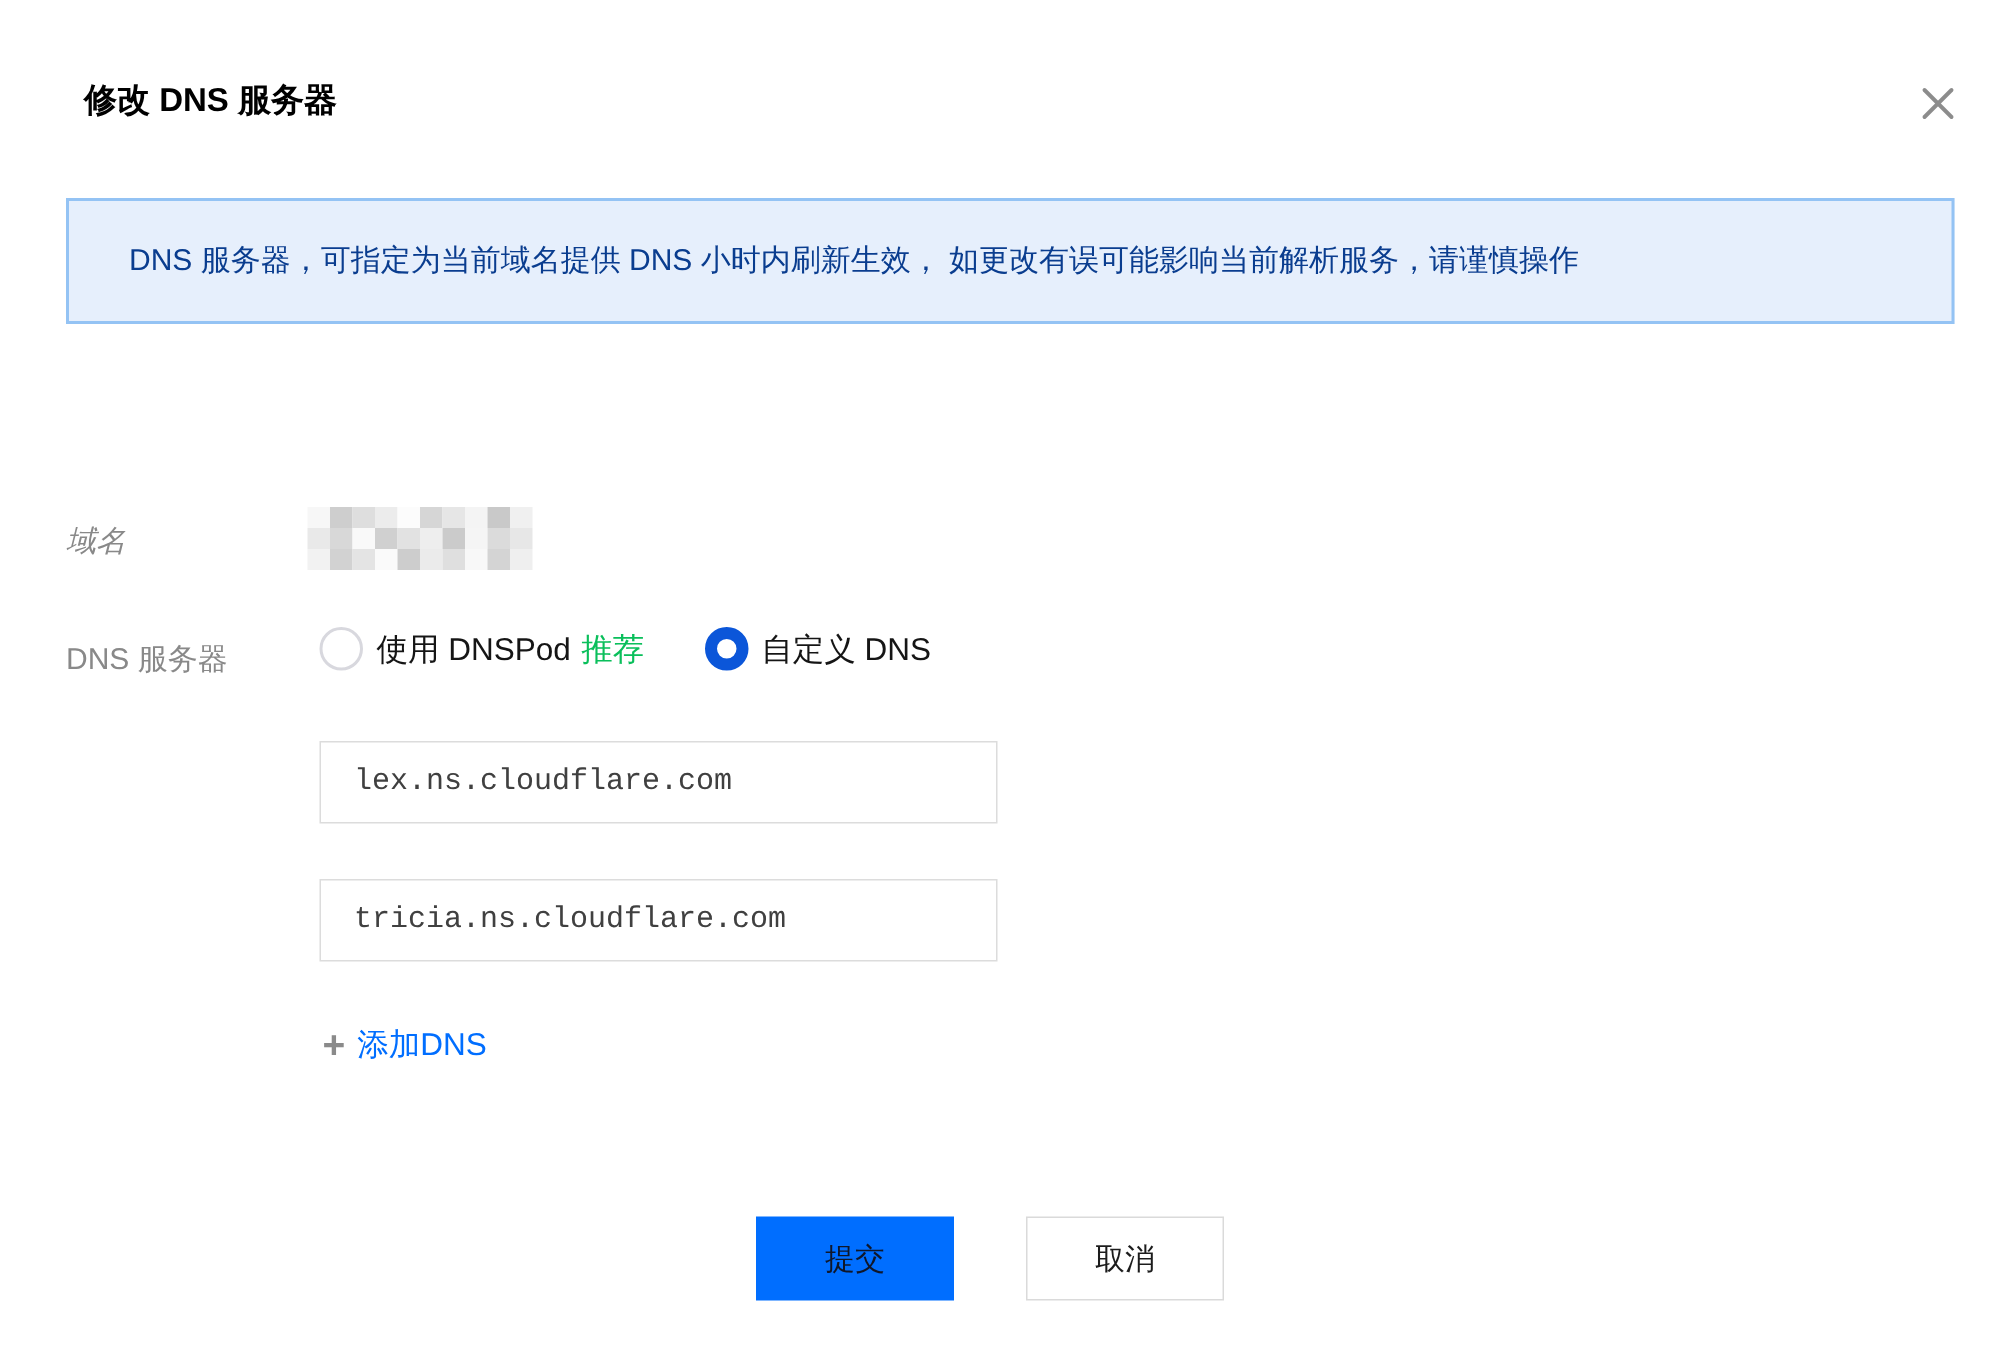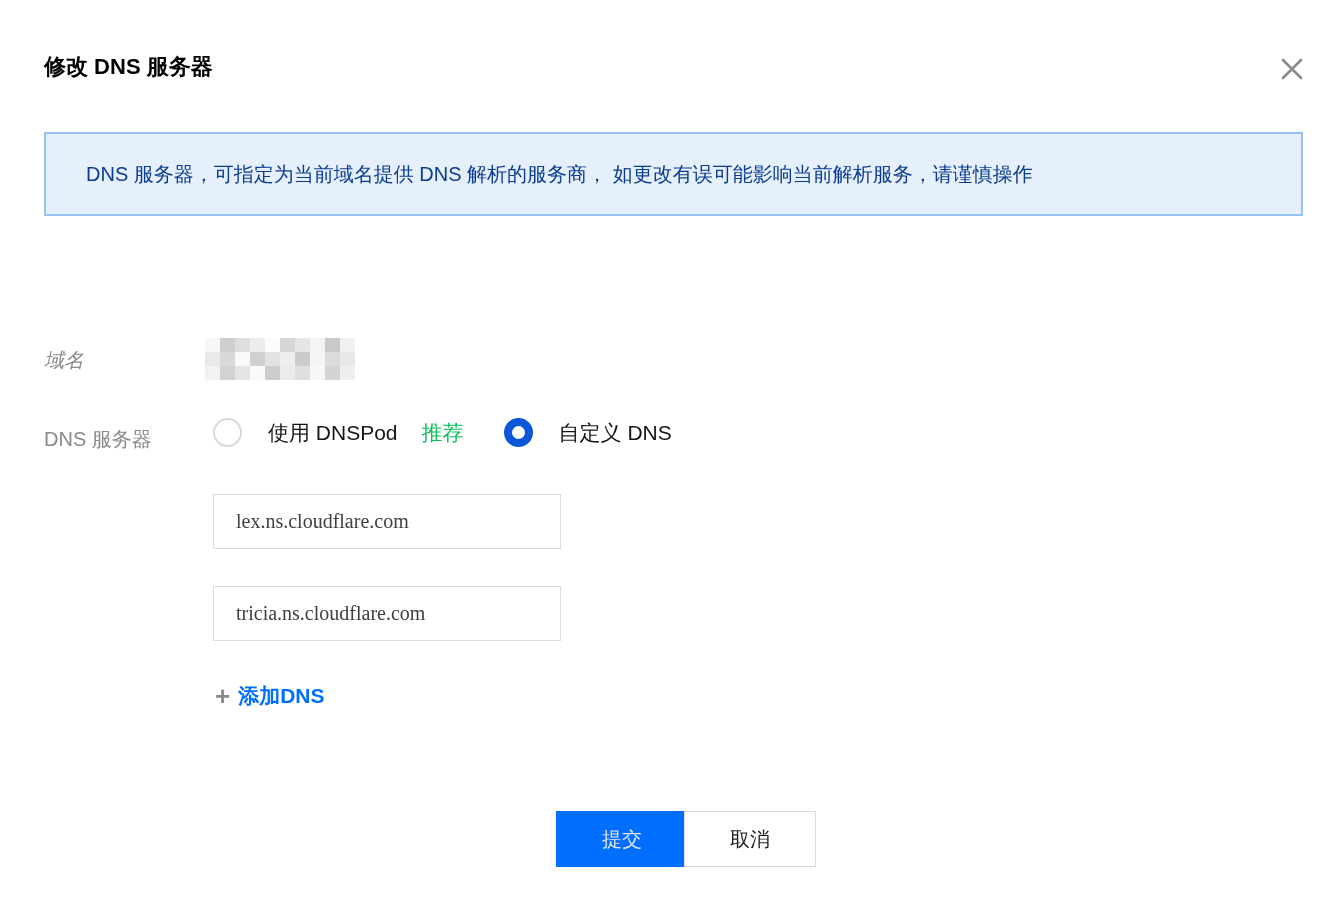--- a/index.html
+++ b/index.html
@@ -5,21 +5,21 @@
   * { margin:0; padding:0; box-sizing:border-box; }
   html,body { background:#fff; }
   body {
     font-family: "Liberation Sans", "DejaVu Sans", sans-serif;
     width:1340px; height:912px; position:relative; overflow:hidden;
     color:#000;
   }
   .dialog { position:absolute; inset:0; background:#fff; }
 
   .dialog-title {
-    position:absolute; left:44px; top:52px;
+    position:absolute; left:56px; top:52px;
     font-size:22px; font-weight:bold; color:#000;
   }
   .close-btn {
     position:absolute; left:1278px; top:55px;
     width:28px; height:28px; background:none; border:none; cursor:pointer;
     display:flex; align-items:center; justify-content:center;
   }
 
   .notice {
     position:absolute; left:44px; top:132px; width:1259px;
@@ -44,55 +44,55 @@
     position:absolute; left:205px; top:338px;
     display:grid; grid-template-columns:repeat(10,15px); grid-auto-rows:14px;
   }
   .mosaic span { display:block; }
 
   .radio-group {
     position:absolute; left:213px; top:418px;
     display:flex; align-items:center; gap:40px;
   }
   .radio {
-    display:flex; align-items:center; gap:26px;
+    display:flex; align-items:center; gap:9px;
     font-size:21px; color:#151515; cursor:pointer; white-space:nowrap;
   }
   .rb { width:29px; height:29px; border-radius:50%; background:#fff; flex:0 0 auto; }
   .rb.unchecked { border:2px solid #d8d8de; }
   .rb.checked   { border:8px solid var(--radio-blue, #0b56d9); }
   .badge { color: var(--badge-green, #0abf5b); margin-left:-2px;font-family:Liberation Serif, serif; }
 
   .dns-input {
-    position:absolute; left:213px; width:348px; height:55px;
+    position:absolute; left:213px; width:452px; height:55px;
     border:1px solid #dcdcdc; background:#fff;
     padding:0 22px; font-size:20px; color:#404040;
-    font-family: Liberation Serif, serif;
+    font-family: Liberation Mono, monospace;
     outline:none;
   }
   .dns-input-1 { top:494px; }
   .dns-input-2 { top:586px; }
 
   .add-dns {
     position:absolute; left:215px; top:682px;
     display:flex; align-items:center; gap:8px;
     font-size:21px; cursor:pointer; background:none; border:none;
     font-family: "Liberation Sans", "DejaVu Sans", sans-serif;
   }
   .add-dns .plus { color:#8a8a8a; font-size:26px; font-weight:bold; line-height:1; }
-  .add-dns .add-label { color: var(--primary-blue, #006eff); font-weight: bold; }
+  .add-dns .add-label { color: var(--primary-blue, #006eff); }
 
   .actions button {
     position:absolute; top:811px; width:132px; height:56px;
     font-size:20px; cursor:pointer;
     font-family: "Liberation Sans", "DejaVu Sans", sans-serif;
   }
   .btn-submit {
-    left:556px; background: var(--primary-blue, #006eff);
-    color:#e5e5e5; border:none;
+    left:504px; background: var(--primary-blue, #006eff);
+    color:#0f172a; border:none;
   }
   .btn-cancel {
     left:684px; background:#fff; color:#1c1c1c;
     border:1px solid #dadada;
   }
 </style>
 </head>
 <body>
 
 <div class="dialog">
@@ -100,21 +100,21 @@
   <h1 class="dialog-title">修改 DNS 服务器</h1>
 
   <button class="close-btn" aria-label="close">
     <svg width="26" height="26" viewBox="0 0 26 26">
       <line x1="4" y1="4" x2="22" y2="22" stroke="#8c8c8c" stroke-width="2.6" stroke-linecap="round"></line>
       <line x1="22" y1="4" x2="4" y2="22" stroke="#8c8c8c" stroke-width="2.6" stroke-linecap="round"></line>
     </svg>
   </button>
 
   <div class="notice">
-    <p>DNS 服务器，可指定为当前域名提供 DNS 解析的服务商， 如更改有误可能影响当前解析服务，请谨慎操作</p>
+    <p>DNS 服务器，可指定为当前域名提供 DNS 小时内刷新生效， 如更改有误可能影响当前解析服务，请谨慎操作</p>
   </div>
 
   <span class="field-label label-domain">域名</span>
   <div class="mosaic">
       <span style="background: rgb(247, 247, 247);"></span>
       <span style="background: rgb(206, 206, 206);"></span>
       <span style="background: rgb(222, 222, 222);"></span>
       <span style="background: rgb(236, 236, 236);"></span>
       <span style="background: rgb(252, 252, 252);"></span>
       <span style="background: rgb(214, 214, 214);"></span>

